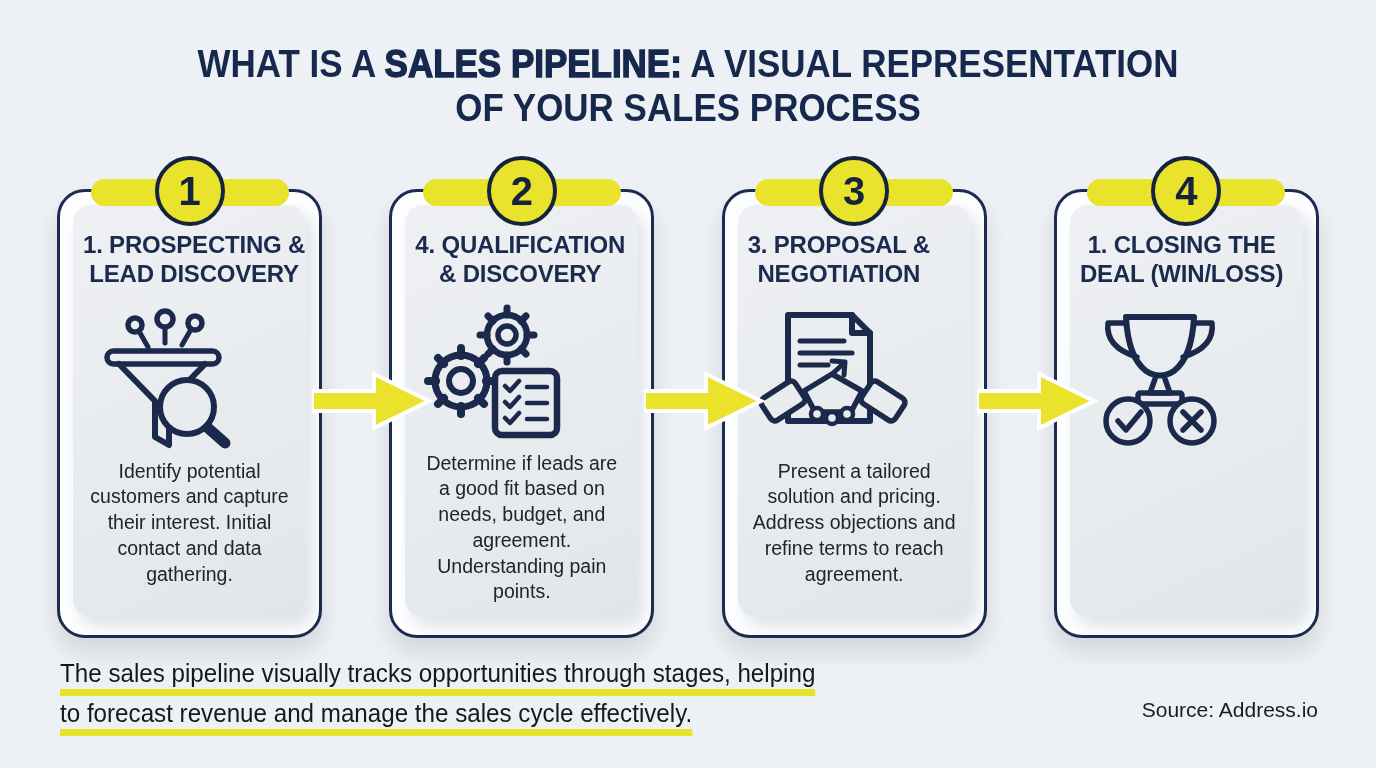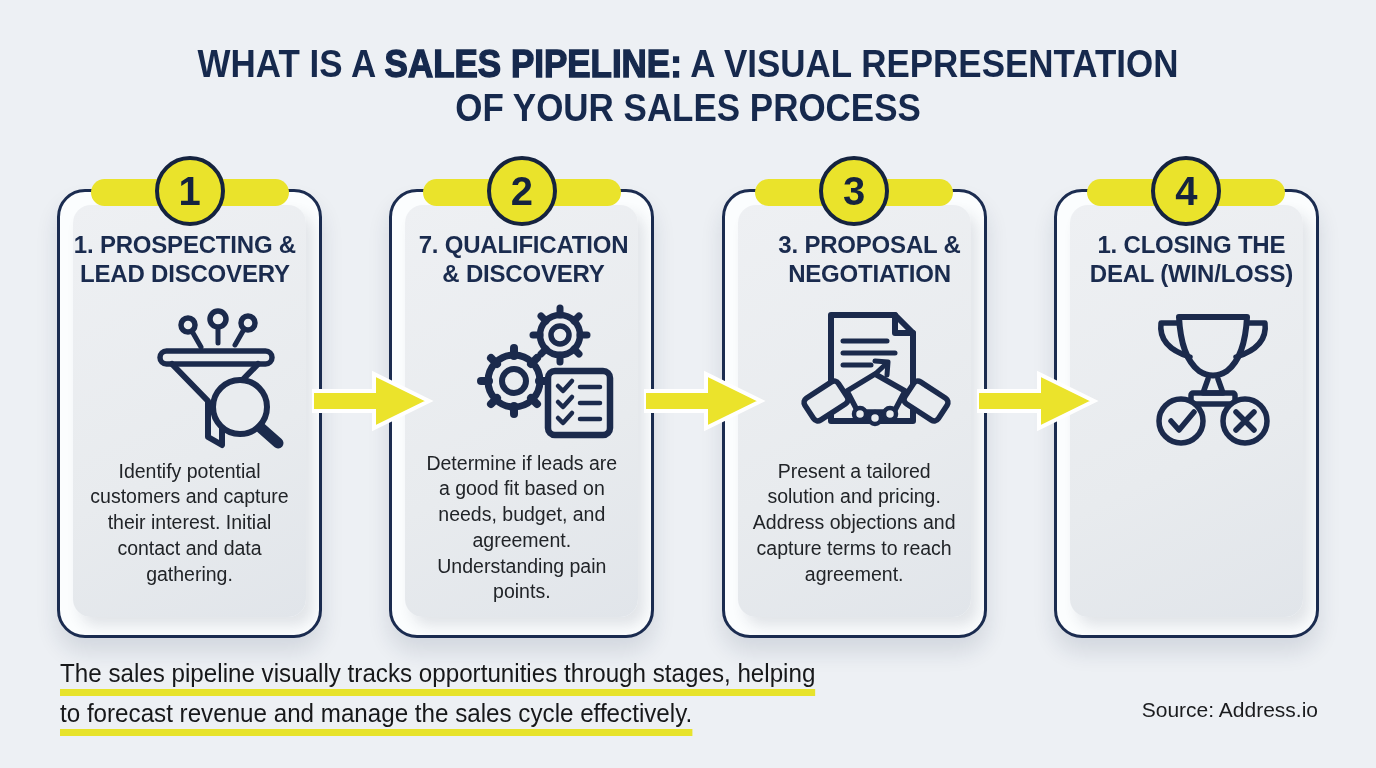--- a/index.html
+++ b/index.html
@@ -39,21 +39,21 @@
     width:62px; height:62px; border-radius:50%;
     background:#eae32b; border:4px solid #15233f;
     display:flex; align-items:center; justify-content:center;
     font-size:40px; font-weight:bold; color:#15233f; z-index:3;
   }
   .stage-inner{
     position:absolute; top:13px; left:13px; right:13px; bottom:18px;
     background:linear-gradient(155deg,#eef0f3 0%,#e8ebee 60%,#e1e5ea 100%);
     border-radius:18px;
     box-shadow:7px 9px 14px rgba(40,50,70,0.12);
-    display:flex; flex-direction:column; align-items:flex-end;
+    display:flex; flex-direction:column; align-items:flex-start;
     padding:26px 10px 14px; box-sizing:border-box; z-index:1;
   }
   .stage-title{
     font-size:24px; font-weight:bold; color:#1a2b4e;
     text-align:center; line-height:1.2; letter-spacing:-0.2px;
   }
   .stage-title div{white-space:nowrap;}
   .stage-icon{
     height:160px; margin-top:10px;
     display:flex; align-items:center; justify-content:center;
@@ -124,21 +124,21 @@
       <svg class="flow-arrow" viewBox="0 0 122 64">
         <polygon points="0,22 62,22 62,5 117,32 62,59 62,42 0,42" fill="#ebe32b" stroke="#ffffff" stroke-width="4"></polygon>
       </svg>
     </div>
 
     <div class="stage-card">
       <div class="stage-pill"></div>
       <div class="stage-circle">2</div>
       <div class="stage-inner">
         <div class="stage-title">
-          <div>7. QUALIFICATION</div>
+          <div>4. QUALIFICATION</div>
           <div>&amp; DISCOVERY</div>
         </div>
         <div class="stage-icon">
           <svg width="160" height="152" viewBox="0 0 160 152">
             <g class="ic" stroke-width="7">
               <line x1="92" y1="9" x2="92" y2="16"></line>
                 <line x1="92" y1="56" x2="92" y2="63"></line>
               <line x1="65" y1="36" x2="72" y2="36"></line>
                 <line x1="112" y1="36" x2="119" y2="36"></line>
               <line x1="73" y1="17" x2="78" y2="22"></line>
@@ -198,21 +198,21 @@
               <path d="M84 58 L97 59 L96 72" fill="none"></path>
             </g>
             <rect class="icfill" x="15" y="85" width="40" height="26" rx="5" stroke-width="5.5" transform="rotate(-33 35 98)"></rect>
             <rect class="icfill" x="115" y="85" width="40" height="26" rx="5" stroke-width="5.5" transform="rotate(33 135 98)"></rect>
             <path class="icfill" d="M56 88 L84 71 L114 88 L103 109 L67 109 Z" stroke-width="5.5"></path>
             <circle class="icfill" cx="69" cy="111" r="6" stroke-width="4.5"></circle>
             <circle class="icfill" cx="84" cy="115" r="6" stroke-width="4.5"></circle>
             <circle class="icfill" cx="99" cy="111" r="6" stroke-width="4.5"></circle>
           </svg>
         </div>
-        <div class="stage-desc">Present a tailored solution and pricing. Address objections and capture terms to reach agreement.</div>
+        <div class="stage-desc">Present a tailored solution and pricing. Address objections and refine terms to reach agreement.</div>
       </div>
       <svg class="flow-arrow" viewBox="0 0 122 64">
         <polygon points="0,22 62,22 62,5 117,32 62,59 62,42 0,42" fill="#ebe32b" stroke="#ffffff" stroke-width="4"></polygon>
       </svg>
     </div>
 
     <div class="stage-card">
       <div class="stage-pill"></div>
       <div class="stage-circle">4</div>
       <div class="stage-inner">

